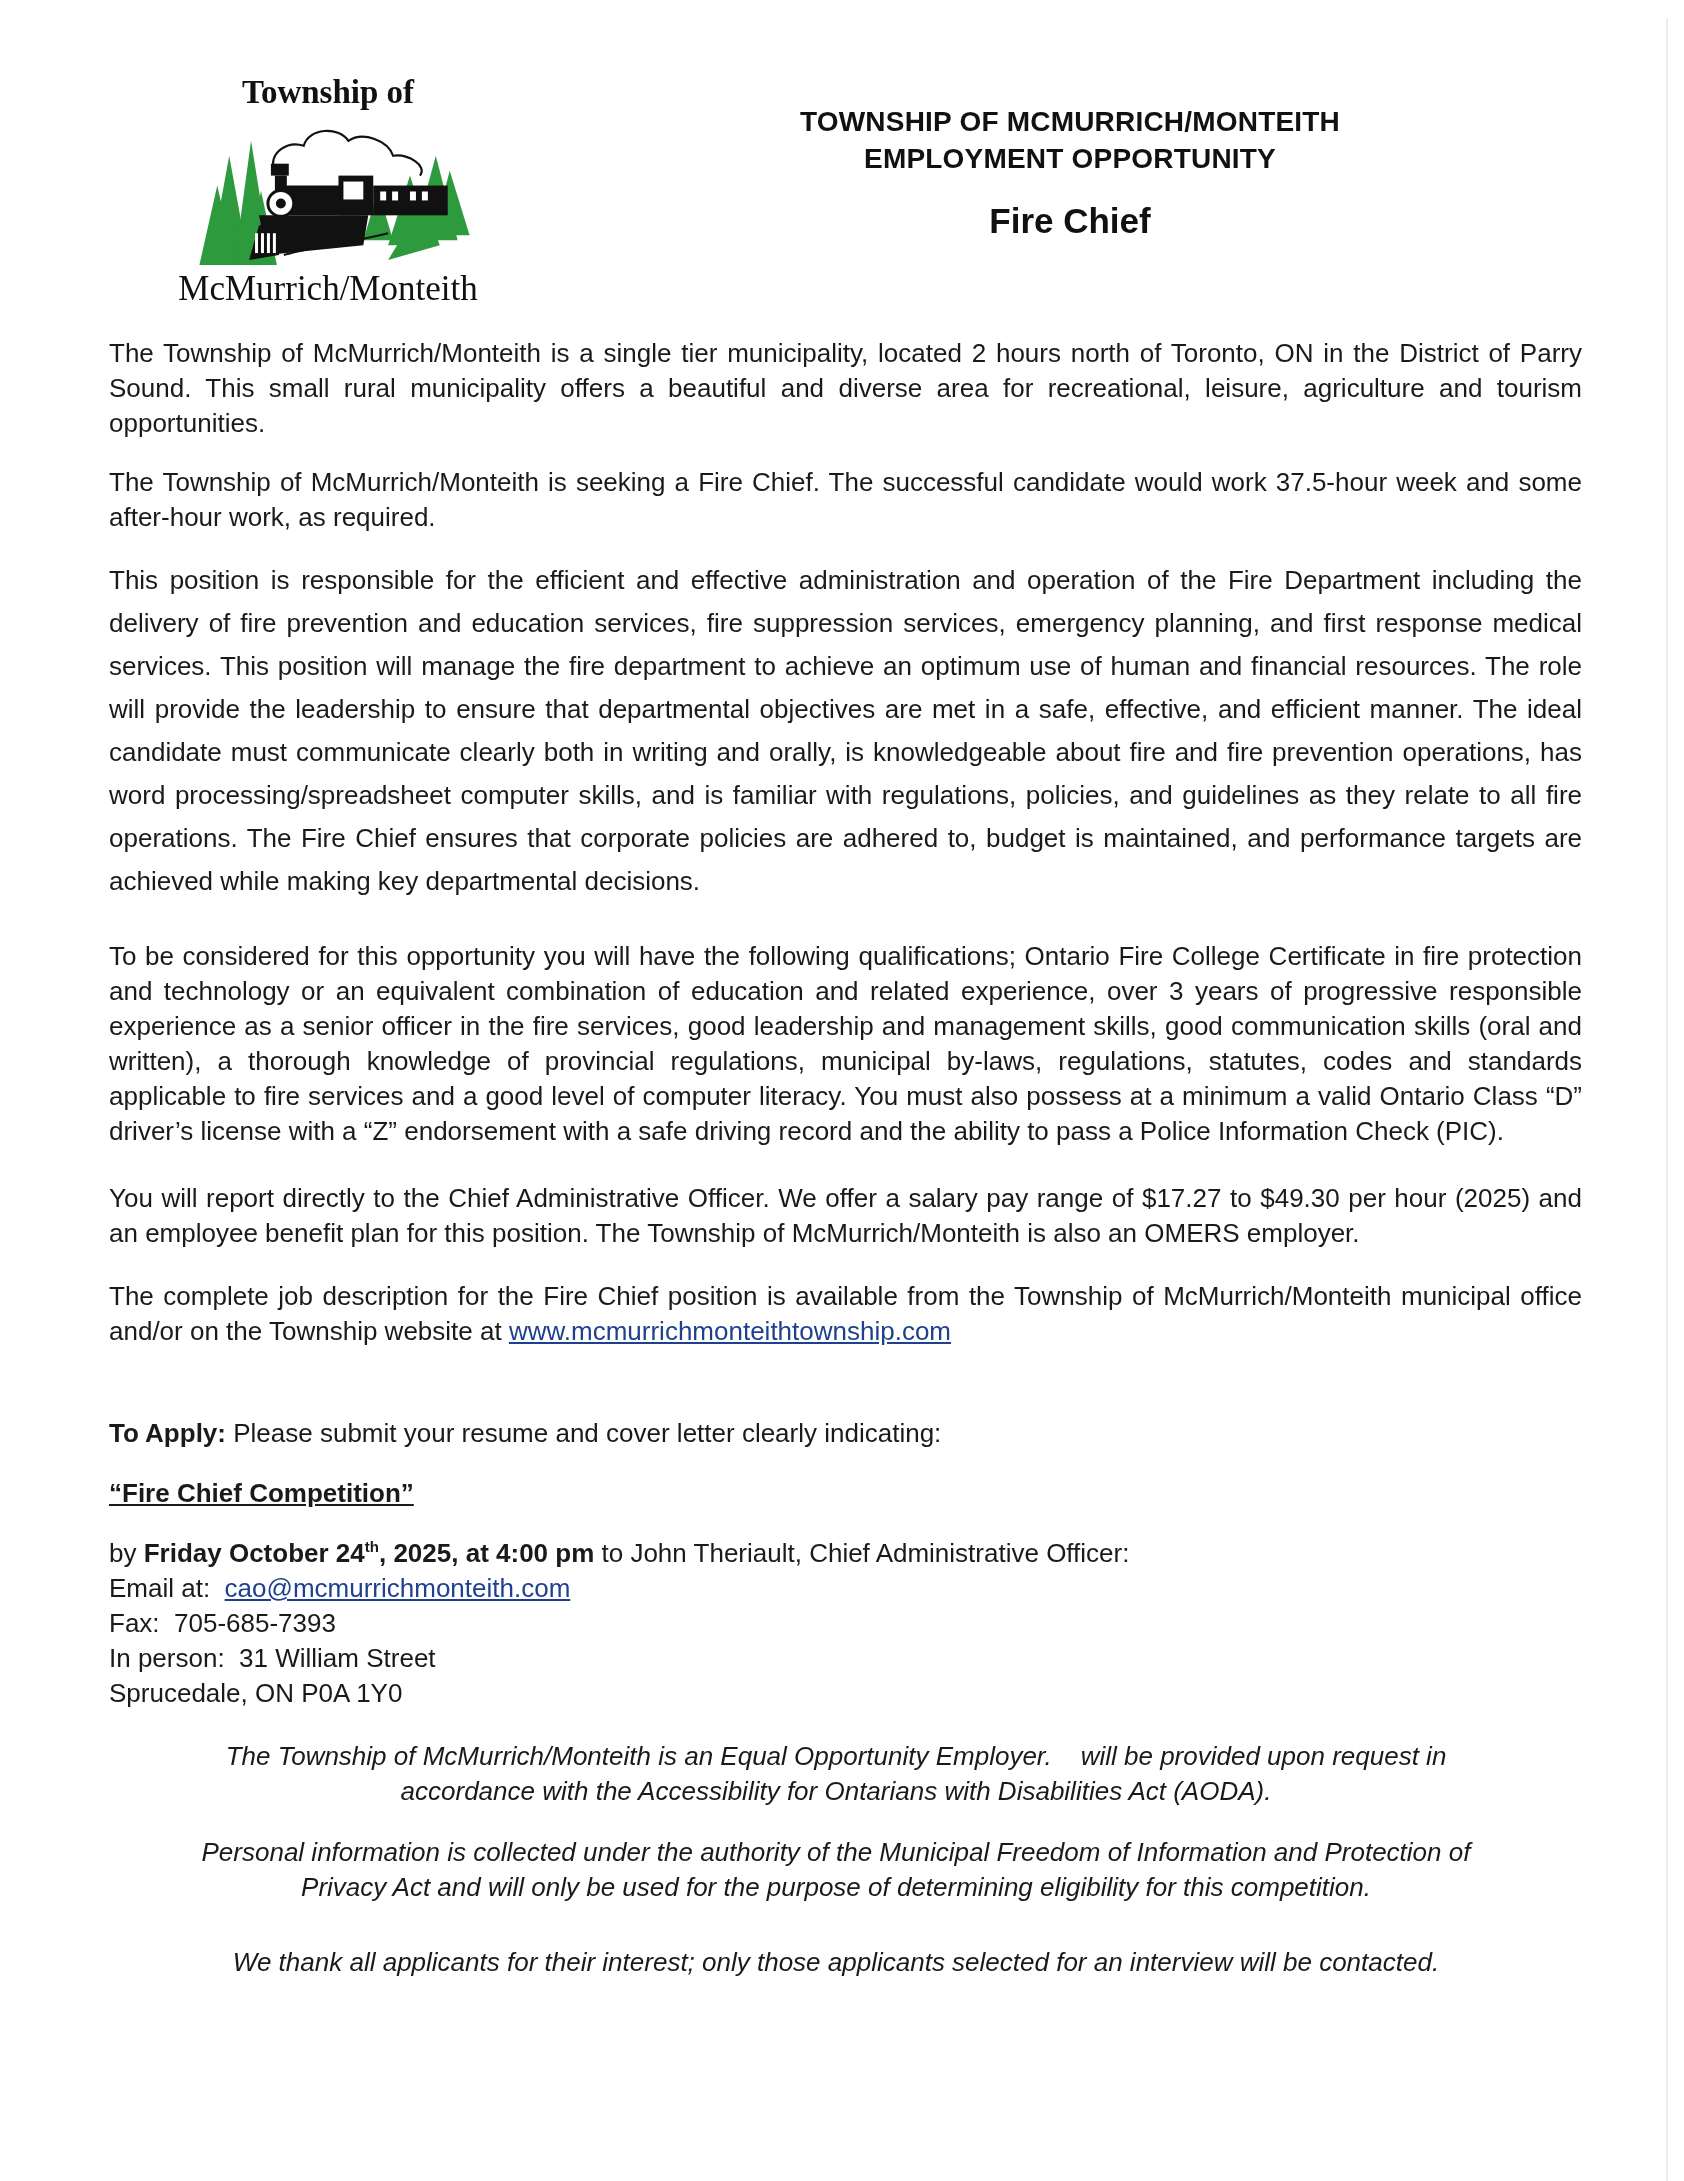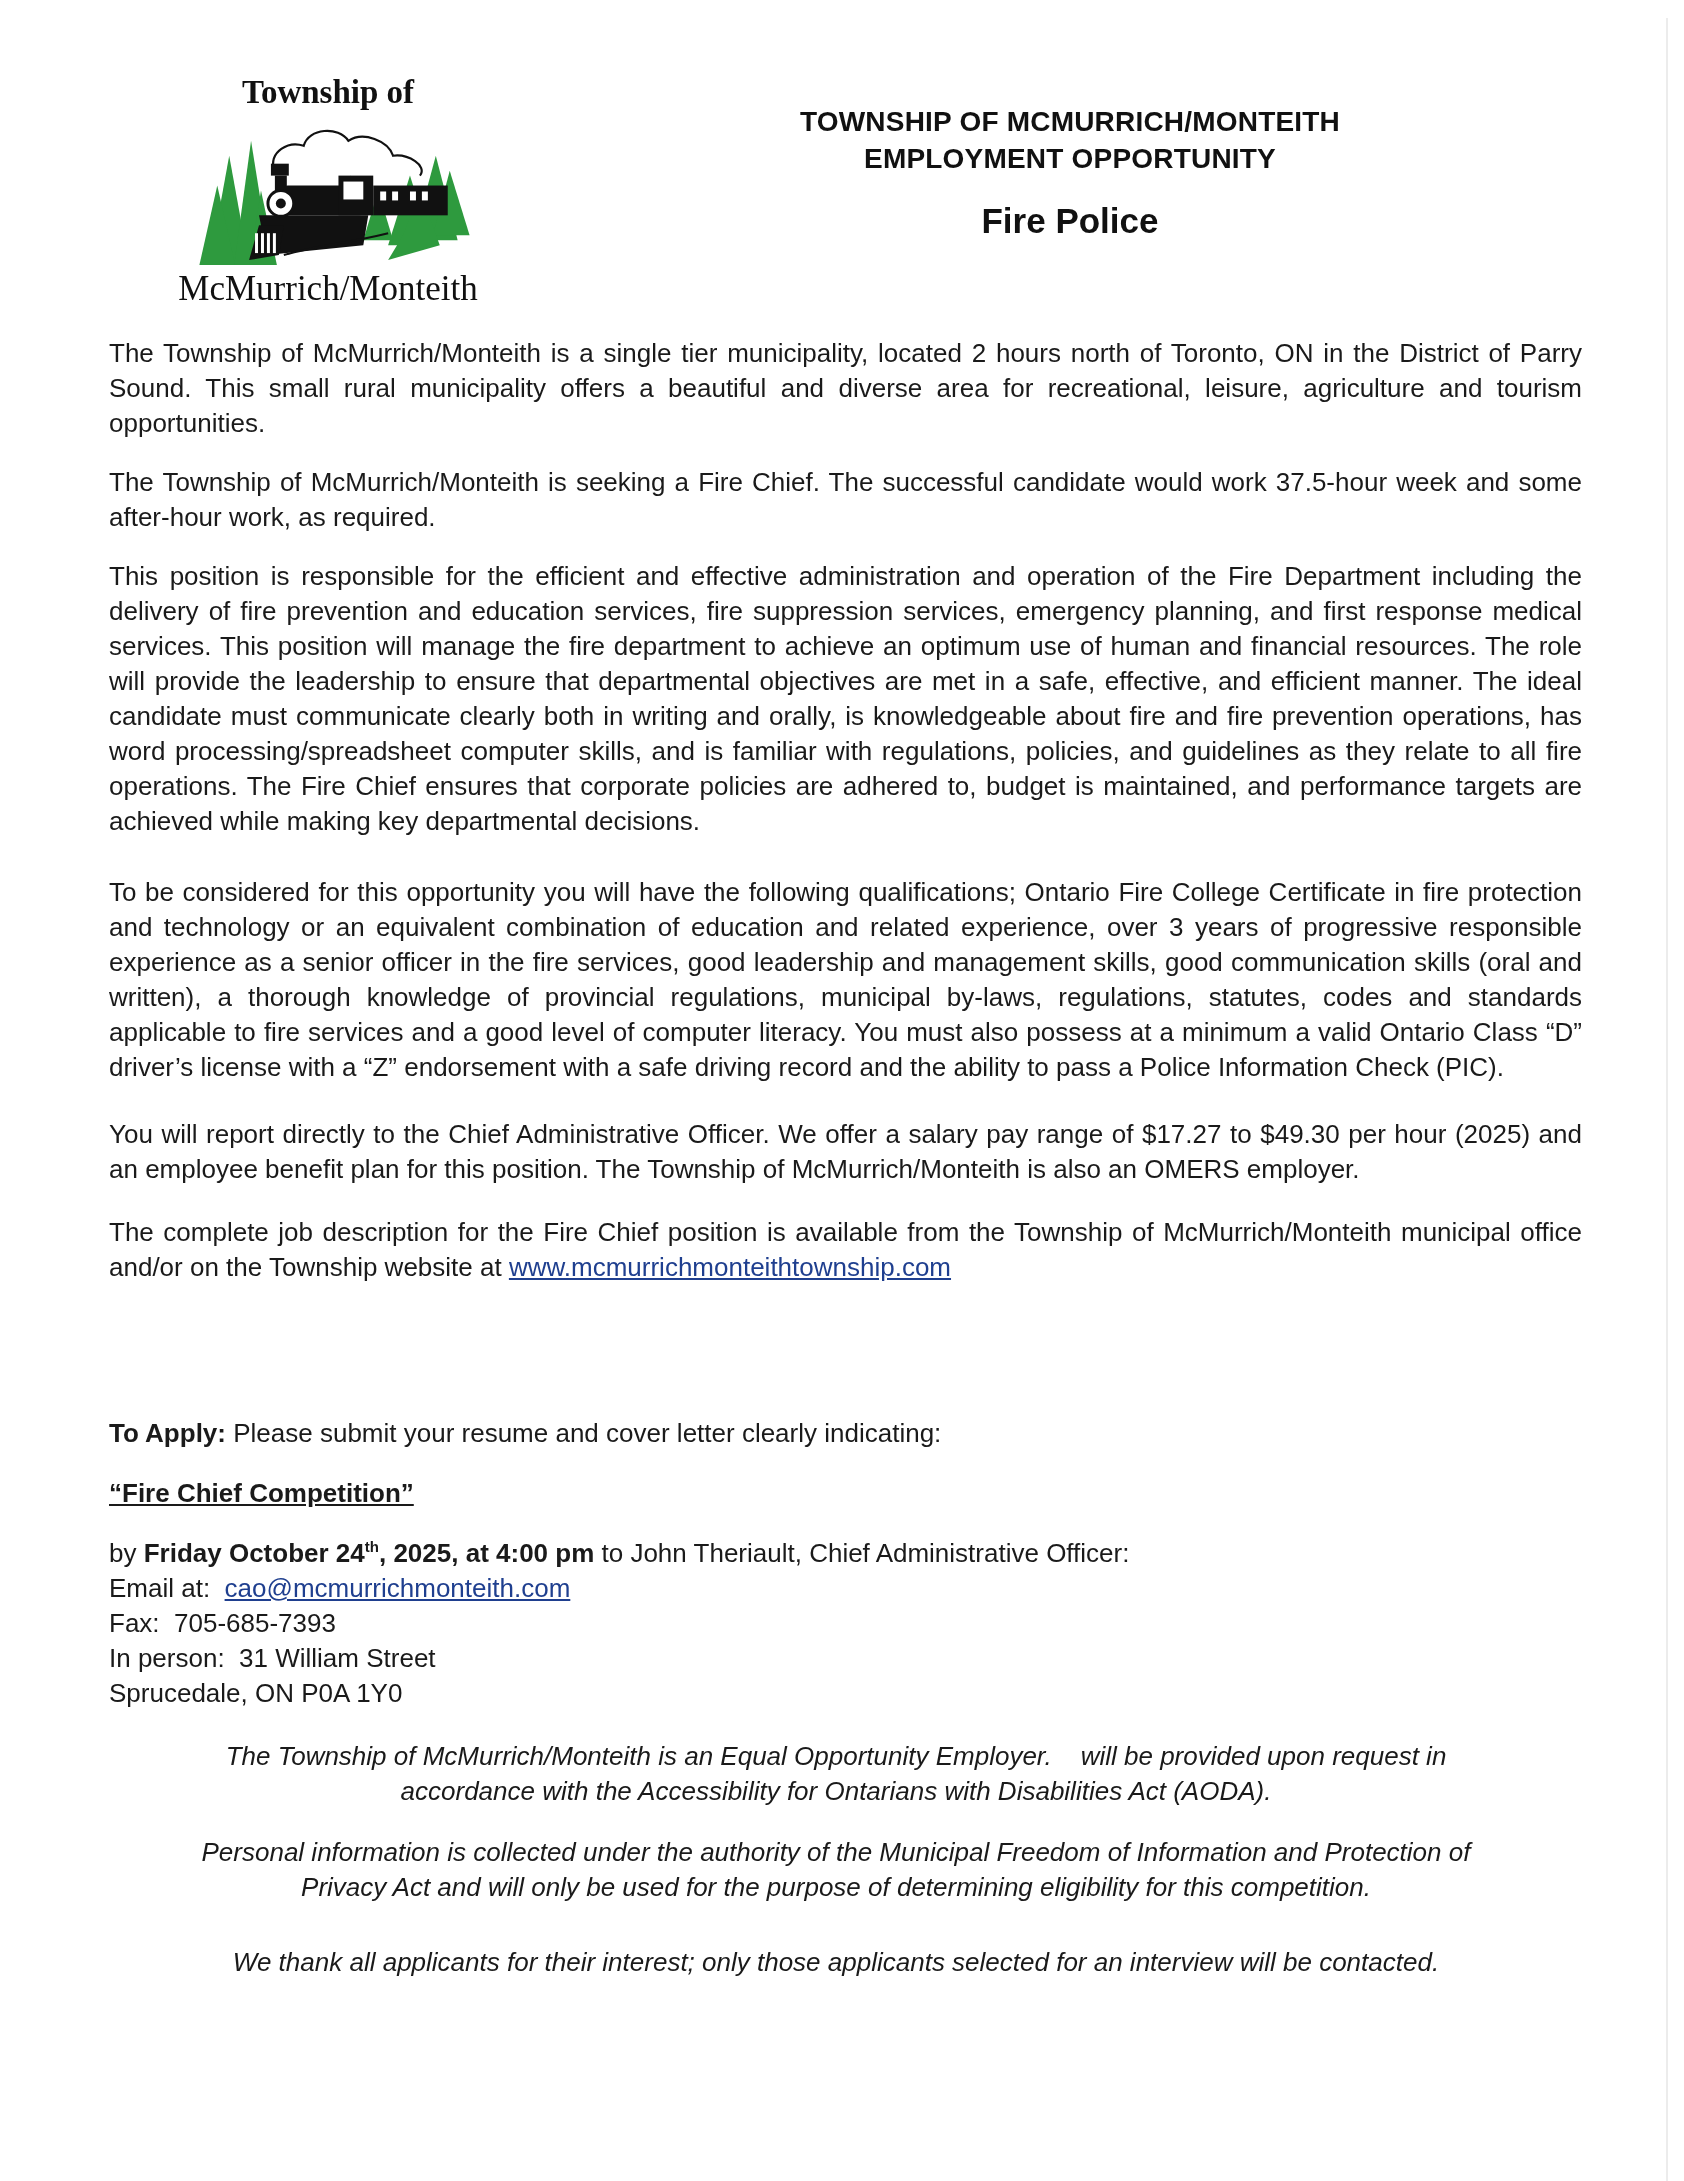--- a/index.html
+++ b/index.html
@@ -30,21 +30,21 @@
   .head-title { font-weight: bold; font-size: 35px; margin-top: 24px; color: #111; }
 
   
   .body { position: absolute; left: 109px; top: 336px; width: 1473px; }
   .para {
     font-size: 26px; line-height: 35px; text-align: justify; margin: 0;
     color: #1a1a1a;
   }
   .p1 { }
   .p2 { margin-top: 24px; }
-  .p3 { margin-top: 24px; line-height: 35px; }
+  .p3 { margin-top: 24px; line-height: 43px; }
   .p4 { margin-top: 36px; }
   .p5 { margin-top: 32px; }
   .p6 { margin-top: 28px; }
   .link { color: #1f3f8f; text-decoration: underline; }
 
   
   .apply { position: absolute; left: 109px; top: 1415px; width: 1473px; font-size: 26px; }
   .apply .line { line-height: 36px; }
   .bold { font-weight: bold; }
   .competition { margin-top: 24px; font-weight: bold; text-decoration: underline; }
@@ -106,21 +106,21 @@
       <rect x="84" y="118" width="3" height="20"></rect>
     </g>
     <path d="M95,140 C130,130 160,128 200,118" fill="none" stroke="#111" stroke-width="2"></path>
   </svg>
   <div class="logo-bottom">McMurrich/Monteith</div>
 </div>
 
 <div class="head">
   <div class="head-line">TOWNSHIP OF MCMURRICH/MONTEITH</div>
   <div class="head-line">EMPLOYMENT OPPORTUNITY</div>
-  <div class="head-title">Fire Police</div>
+  <div class="head-title">Fire Chief</div>
 </div>
 
 <div class="body">
   <p class="para p1">The Township of McMurrich/Monteith is a single tier municipality, located 2 hours north of Toronto, ON in the District of Parry Sound.  This small rural municipality offers a beautiful and diverse area for recreational, leisure, agriculture and tourism opportunities.</p>
   <p class="para p2">The Township of McMurrich/Monteith is seeking a Fire Chief. The successful candidate would work 37.5-hour week and some after-hour work, as required.</p>
   <p class="para p3">This position is responsible for the efficient and effective administration and operation of the Fire Department including the delivery of fire prevention and education services, fire suppression services, emergency planning, and first response medical services. This position will manage the fire department to achieve an optimum use of human and financial resources. The role will provide the leadership to ensure that departmental objectives are met in a safe, effective, and efficient manner. The ideal candidate must communicate clearly both in writing and orally, is knowledgeable about fire and fire prevention operations, has word processing/spreadsheet computer skills, and is familiar with regulations, policies, and guidelines as they relate to all fire operations. The Fire Chief ensures that corporate policies are adhered to, budget is maintained, and performance targets are achieved while making key departmental decisions.</p>
   <p class="para p4">To be considered for this opportunity you will have the following qualifications; Ontario Fire College Certificate in fire protection and technology or an equivalent combination of education and related experience, over 3 years of progressive responsible experience as a senior officer in the fire services, good leadership and management skills, good communication skills (oral and written), a thorough knowledge of provincial regulations, municipal by-laws, regulations, statutes, codes and standards applicable to fire services and a good level of computer literacy. You must also possess at a minimum a valid Ontario Class “D” driver’s license with a “Z” endorsement with a safe driving record and the ability to pass a Police Information Check (PIC).</p>
   <p class="para p5">You will report directly to the Chief Administrative Officer. We offer a salary pay range of $17.27 to $49.30 per hour (2025) and an employee benefit plan for this position.  The Township of McMurrich/Monteith is also an OMERS employer.</p>
   <p class="para p6"><span>The complete job description for the Fire Chief position is available from the Township of McMurrich/Monteith municipal office and/or on the Township website at </span><a class="link">www.mcmurrichmonteithtownship.com</a></p>
 </div>

